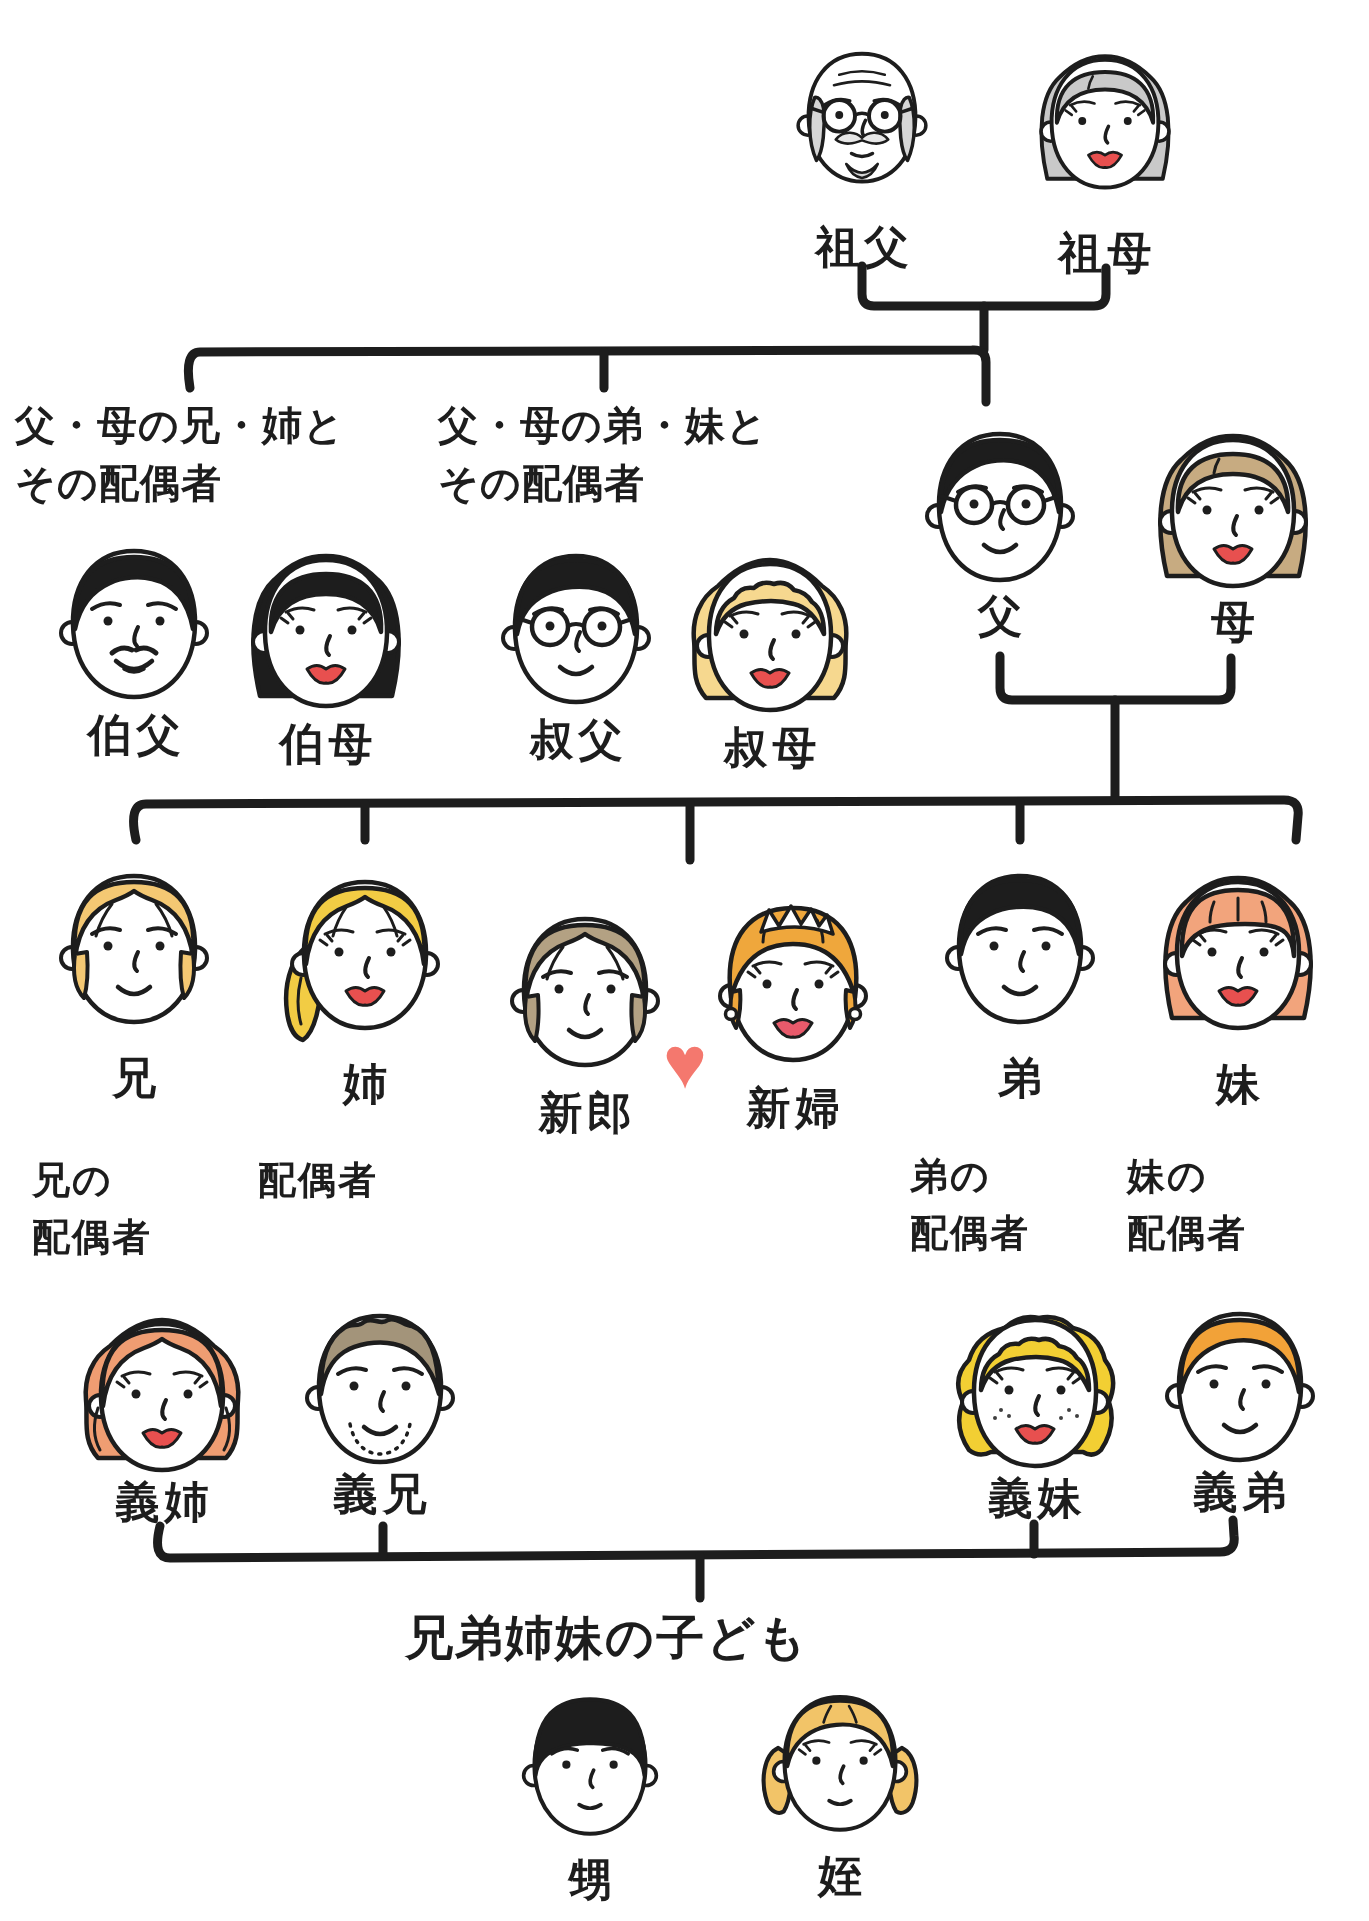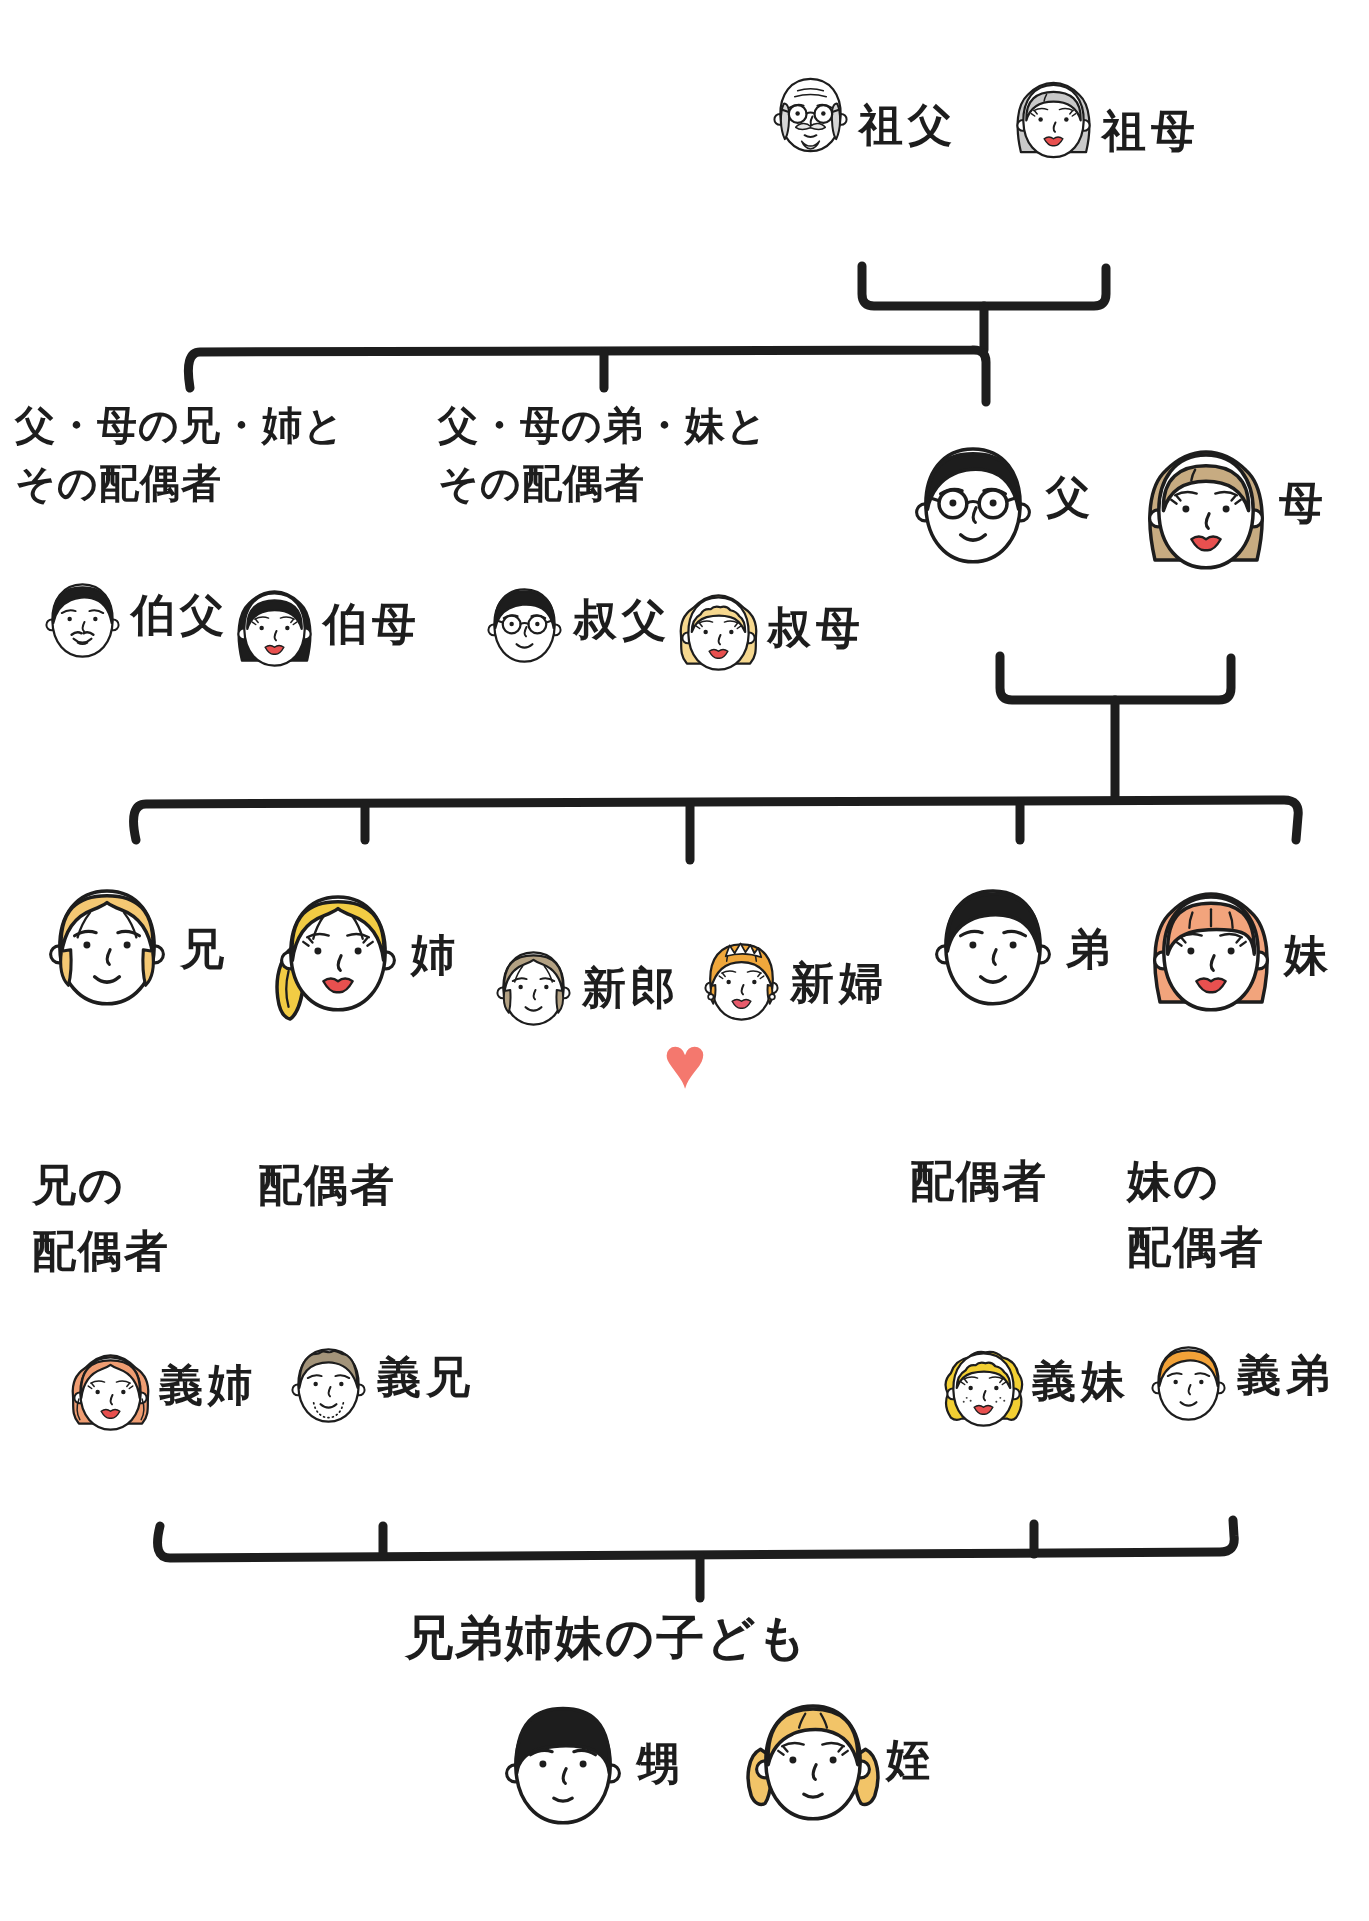--- a/index.html
+++ b/index.html
@@ -1,35 +1,35 @@
 <!DOCTYPE html>
 <html><head>
 <meta charset="utf-8">
 <style>
   html,body{margin:0;padding:0;background:#ffffff;}
   #canvas{position:relative;width:1369px;height:1921px;margin:0 auto;background:#ffffff;overflow:hidden;
           font-family:"Liberation Sans", sans-serif;}
   #connectors{position:absolute;left:0;top:0;}
-  .person{position:absolute;display:flex;align-items:center;width:190px;}
+  .person{position:absolute;display:flex;flex-direction:column;align-items:center;width:190px;}
   .avatar{display:block;}
   .sz-m .avatar{width:176px;height:200px;}
   .sz-s .avatar{width:154px;height:175px;}
   .sz-k .avatar{width:160px;height:182px;}
   .plabel{font-size:44px;font-weight:700;letter-spacing:5px;text-indent:5px;color:#1d1d1d;line-height:1;white-space:nowrap;}
   .row-gp .plabel{margin-top:26px;}
   .row-uncles .plabel{margin-top:-4px;text-align:right;}
   .row-parents .plabel{margin-top:-6px;}
   .row-sib .plabel{margin-top:14px;}
   .row-couple .plabel{margin-top:6px;}
   .row-inlaw .plabel{margin-top:-10px;}
   .row-kids .plabel{margin-top:6px;}
   .gheader{position:absolute;text-align:left;font-weight:700;color:#1d1d1d;}
   .gheader .l{display:block;white-space:nowrap;}
   .gh-big{width:420px;font-size:40px;line-height:1.45;letter-spacing:1px;}
-  .gh-sp{width:240px;font-size:44px;line-height:1.5;letter-spacing:2px;}
+  .gh-sp{width:240px;font-size:38px;line-height:1.5;letter-spacing:2px;}
   .gh-kids{width:600px;font-size:48px;letter-spacing:2px;}
   #heart{position:absolute;width:80px;text-align:center;font-size:74px;line-height:1;}
 </style>
 </head>
 <body>
 
 <div id="canvas">
 
   <svg id="connectors" width="1369" height="1921" viewBox="0 0 1369 1921">
     <g fill="none" stroke="#1d1d1d" stroke-width="9" stroke-linecap="round" stroke-linejoin="round">
@@ -59,20 +59,21 @@
     <span class="l">その配偶者</span>
   </div>
   <div class="gheader gh-sp" style="left:32px;top:1152px">
     <span class="l">兄の</span>
     <span class="l">配偶者</span>
   </div>
   <div class="gheader gh-sp" style="left:258px;top:1152px">
     <span class="l">配偶者</span>
   </div>
   <div class="gheader gh-sp" style="left:910px;top:1148px">
+    <span class="l">弟の</span>
     <span class="l">配偶者</span>
   </div>
   <div class="gheader gh-sp" style="left:1127px;top:1148px">
     <span class="l">妹の</span>
     <span class="l">配偶者</span>
   </div>
   <div class="gheader gh-kids" style="left:405px;top:1606px">
     <span class="l">兄弟姉妹の子ども</span>
   </div>
 

